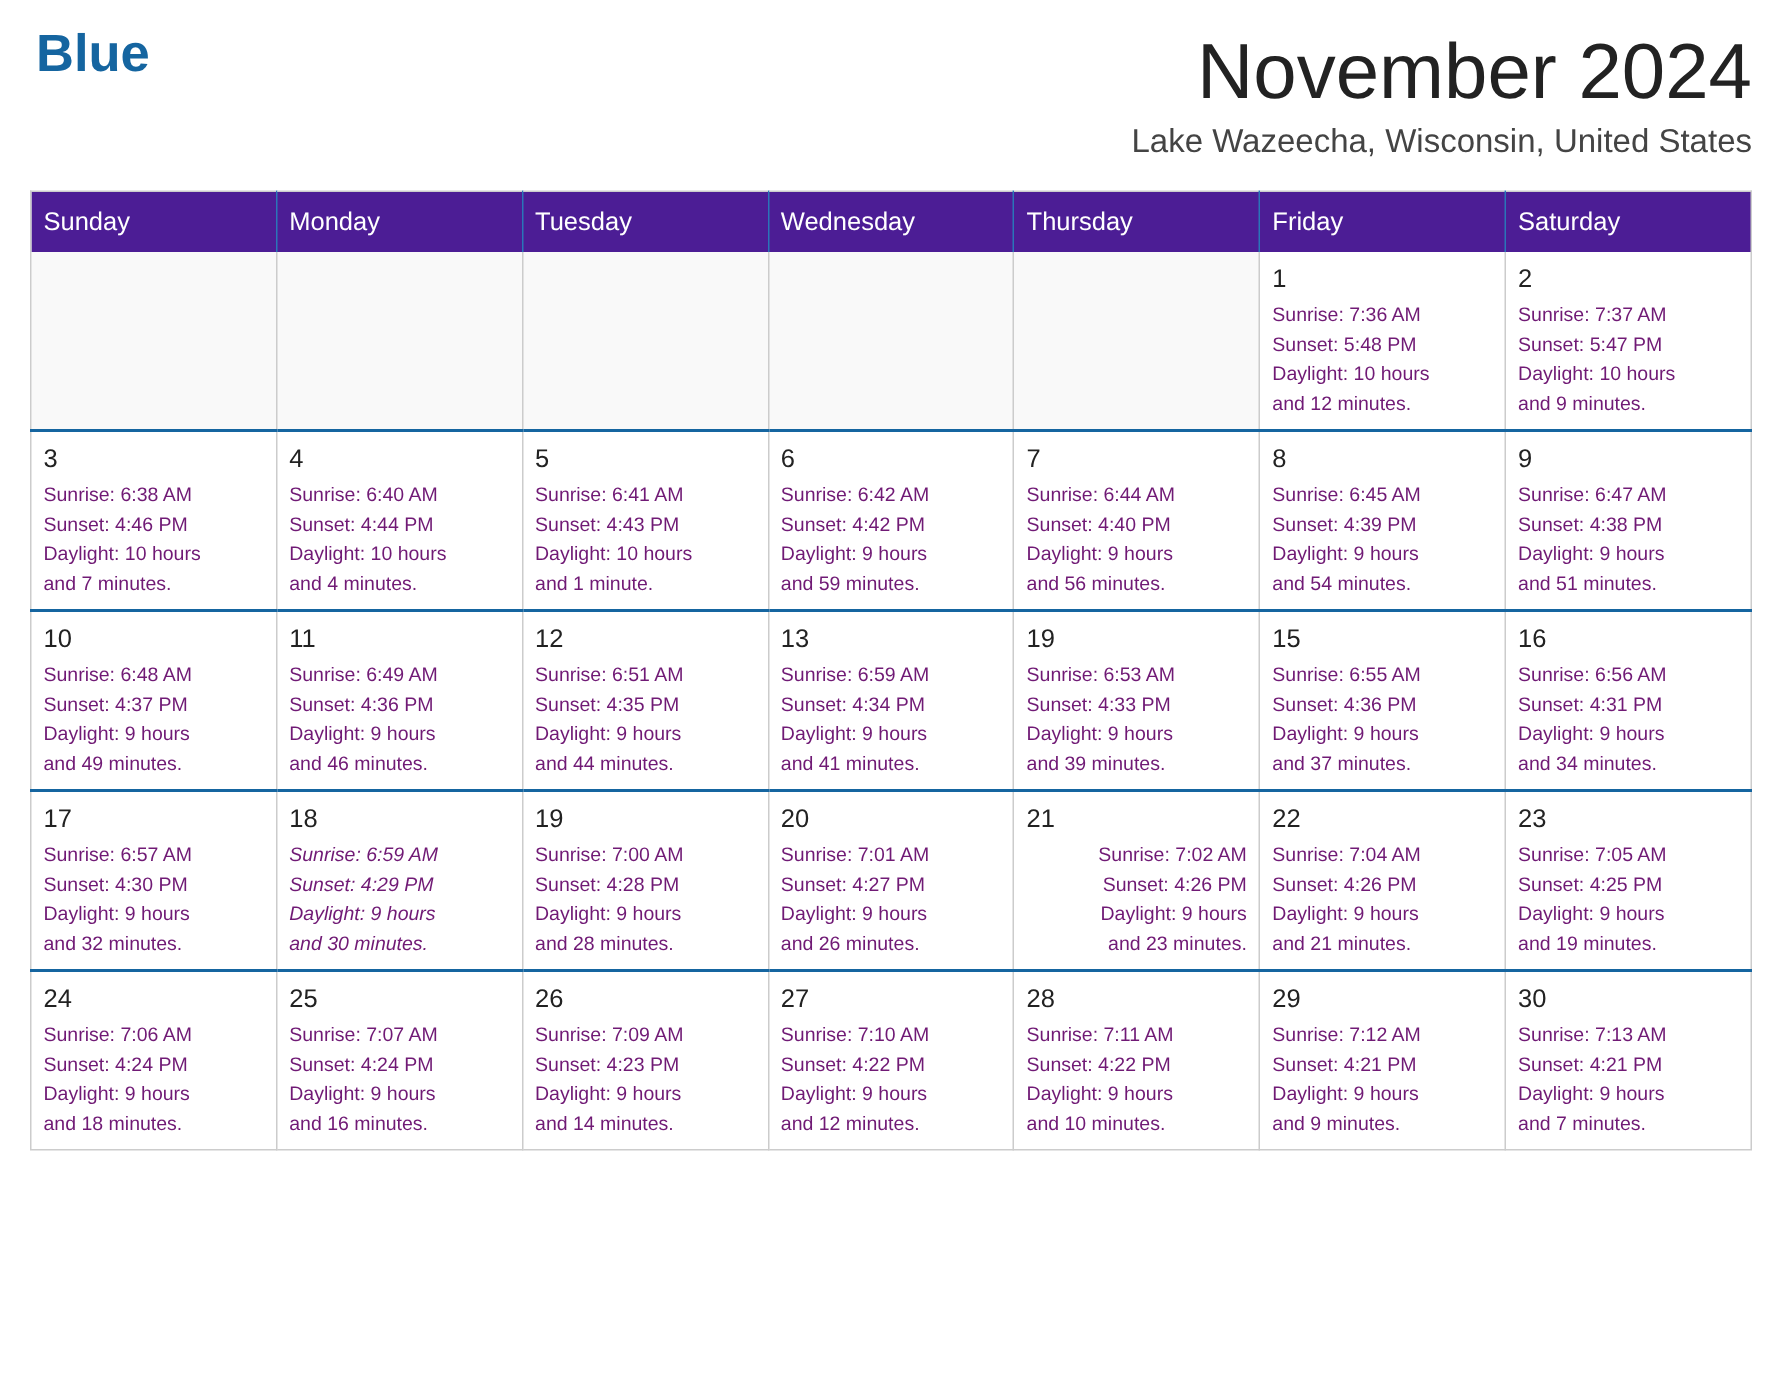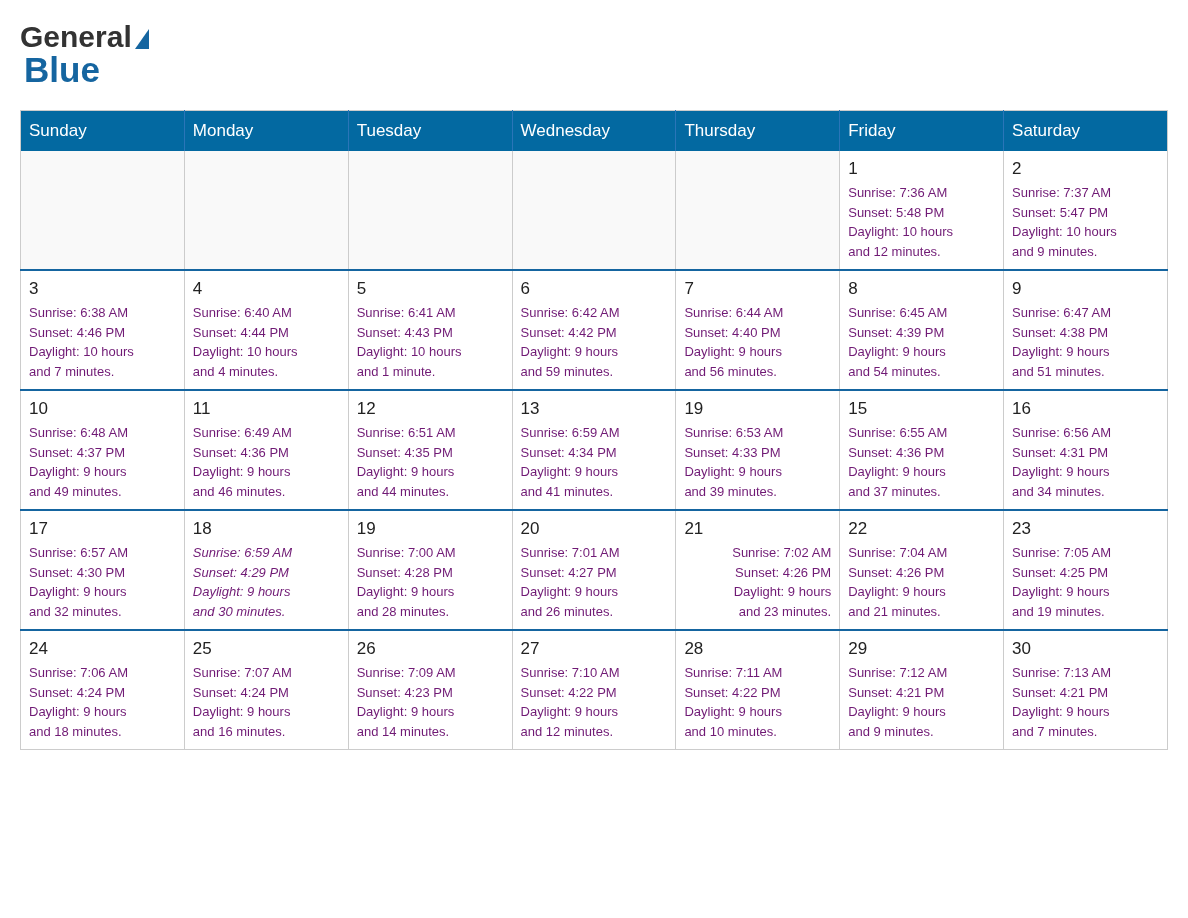--- a/index.html
+++ b/index.html
@@ -34,21 +34,21 @@
       font-size: 22px;
       color: #444;
       margin-top: 4px;
     }
     .calendar-table {
       width: 100%;
       border-collapse: collapse;
       border: 1px solid #ccc;
     }
     .calendar-table th {
-      background-color: #0369a1;
+      background-color: #4c1d95;
       color: #fff;
       padding: 10px 8px;
       text-align: left;
       font-size: 17px;
       font-weight: normal;
       border-right: 1px solid #2a75b8;
     }
     .calendar-table th:last-child {
       border-right: none;
     }
@@ -109,25 +109,25 @@
       display: block;
       margin-top: -4px;
       margin-left: 4px;
     }
   </style>
 </head>
 <body>
 
 <div class="header-area">
   <div class="logo">
-    <div class="logo-row">
-      <span class="logo-text-general">General</span>
-      <span class="logo-arrow"></span>
-    </div>
     <span class="logo-text-blue">Blue</span>
+  </div>
+  <div class="title-area">
+    <div class="month-title">November 2024</div>
+    <div class="location-title">Lake Wazeecha, Wisconsin, United States</div>
   </div>
 </div>
 
 <table class="calendar-table">
   <thead>
     <tr>
     <th>Sunday</th>
         <th>Monday</th>
         <th>Tuesday</th>
         <th>Wednesday</th>

